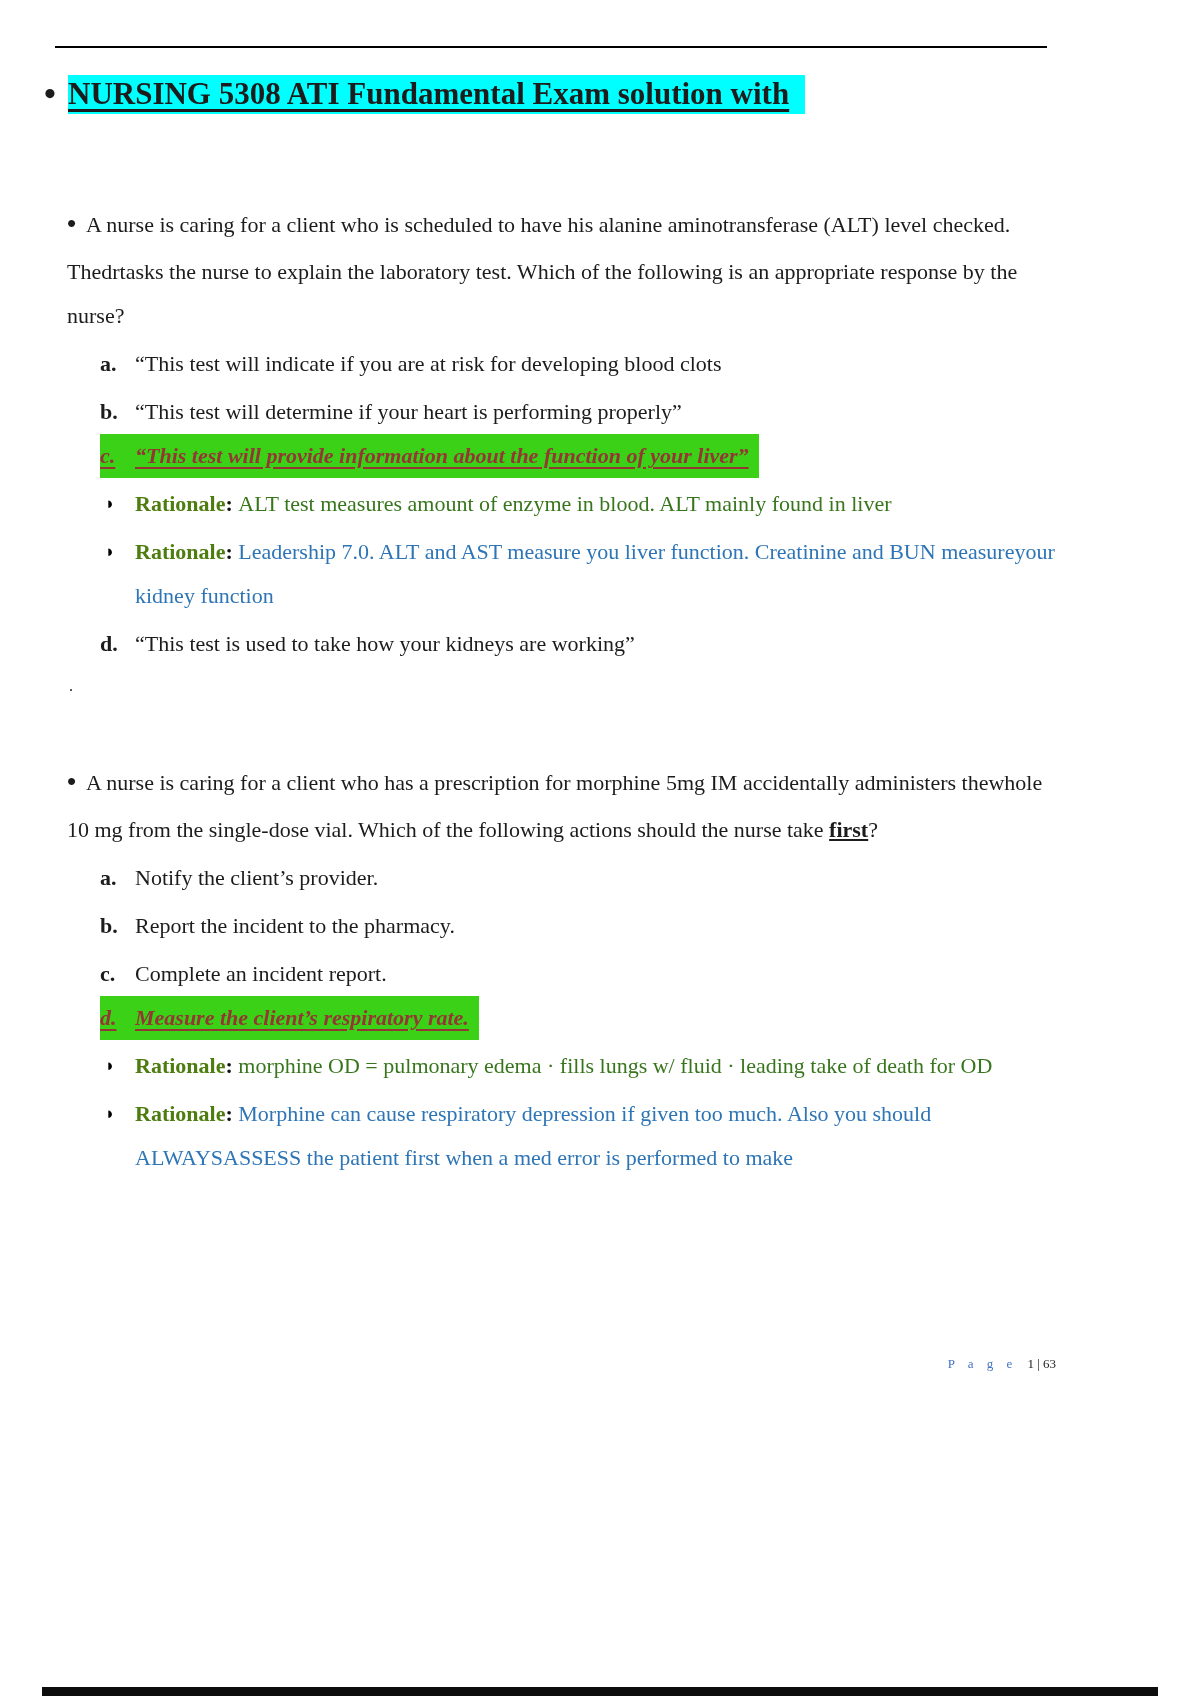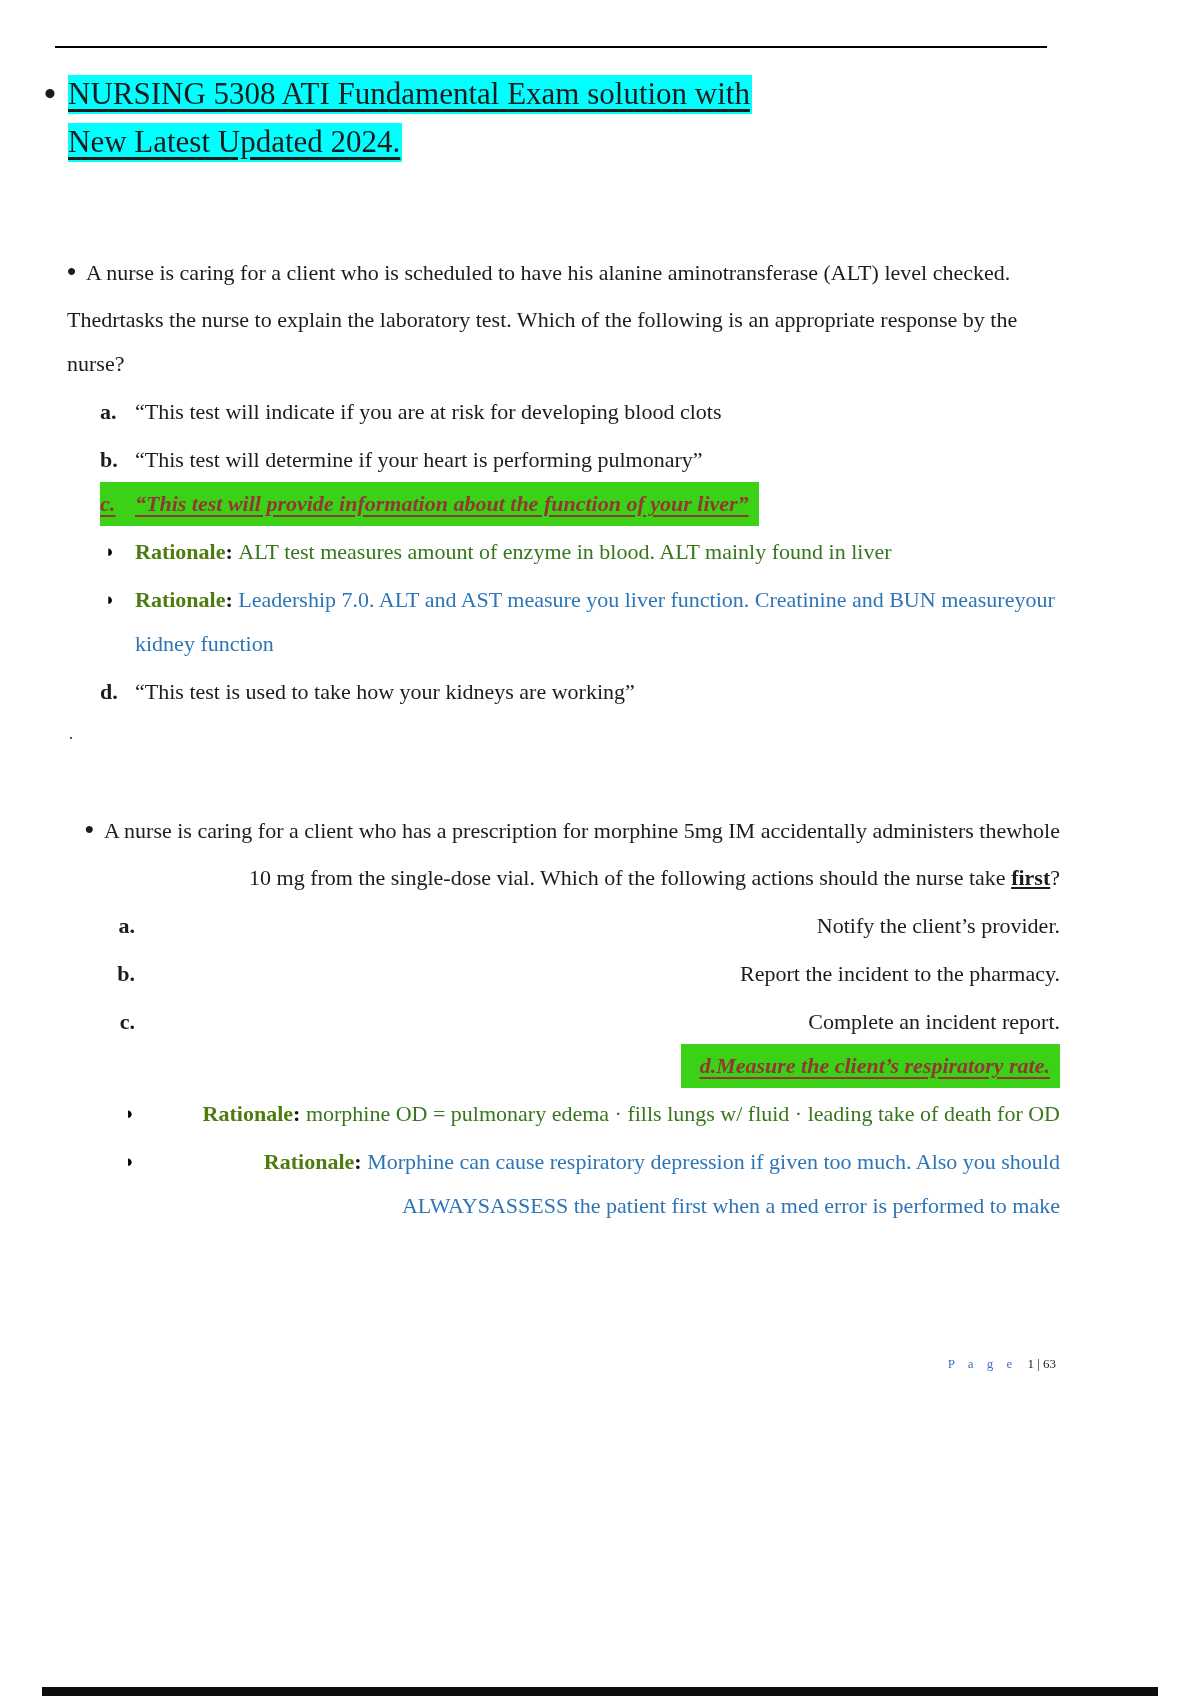--- a/index.html
+++ b/index.html
@@ -22,32 +22,32 @@
   }
   .top-rule{position:absolute;top:46px;left:55px;width:992px;height:2px;background:#000;}
   .bottom-rule{position:absolute;bottom:4px;left:42px;right:42px;height:9px;background:#0d0d0d;}
 
   .title-block{display:flex;margin:72px 70px 0 44px;}
   .title-bullet{font-size:34px;font-weight:bold;line-height:43px;width:24px;flex:0 0 24px;}
   .title-lines{flex:1;}
   .title-line{line-height:43px;}
   .hl-cyan{
     background:var(--title-highlight);
-    font-size:31px;font-weight:normal;
+    font-size:31px;font-weight:bold;
     text-decoration:underline;
     text-decoration-thickness:2.5px;
     text-underline-offset:5px;
     white-space:pre-wrap;
-    padding:1px 2px 3px 0;
+    padding:1px 16px 3px 0;
     margin-top:41px;
   }
 
   .body-col{margin:0 140px 0 67px;font-size:22px;line-height:2;font-family:Liberation Serif, serif;}
   .question{margin-top:78px;}
-  .q2{margin-top:60px;text-align:right;}
+  .q2{margin-top:60px;}
   .stem{margin:0;}
   .q-bullet{font-size:26px;font-weight:bold;margin-right:10px;}
   .stem-emph{font-weight:bold;text-decoration:underline;}
 
   .opt{display:flex;margin:4px 0 0 33px;}
   .opt-letter{font-weight:bold;flex:0 0 35px;}
   .opt-text{flex:1;}
   .opt-answer{margin-left:33px;}
   .hl-green{
     display:inline-flex;
@@ -75,36 +75,35 @@
 <body>
 
 <div class="page">
 
   <div class="top-rule"></div>
 
   <div class="title-block">
     <span class="title-bullet">•</span>
     <div class="title-lines">
       <div class="title-line"><span class="hl-cyan">NURSING 5308 ATI Fundamental Exam solution with</span></div>
-      <div class="title-line"><span class="hl-cyan">New Latest Updated 2024.</span></div>
     </div>
   </div>
 
   <div class="body-col">
 
     <div class="question q1">
       <p class="stem"><span class="q-bullet">•</span><span>A nurse is caring for a client who is scheduled to have his alanine aminotransferase (ALT) level checked. Thedrtasks the nurse to explain the laboratory test. Which of the following is an appropriate response by the nurse?</span></p>
 
       <div class="opt">
         <span class="opt-letter">a.</span>
         <span class="opt-text">“This test will indicate if you are at risk for developing blood clots</span>
       </div>
       <div class="opt">
         <span class="opt-letter">b.</span>
-        <span class="opt-text">“This test will determine if your heart is performing pulmonary”</span>
+        <span class="opt-text">“This test will determine if your heart is performing properly”</span>
       </div>
       <div class="opt-answer">
         <span class="hl-green">
           <span class="opt-letter ans ans-letter">c.</span>
           <span class="opt-text ans">“This test will provide information about the function of your liver”</span>
         </span>
       </div>
 
       <div class="rationale">
         <span class="rat-bullet">◗</span>

